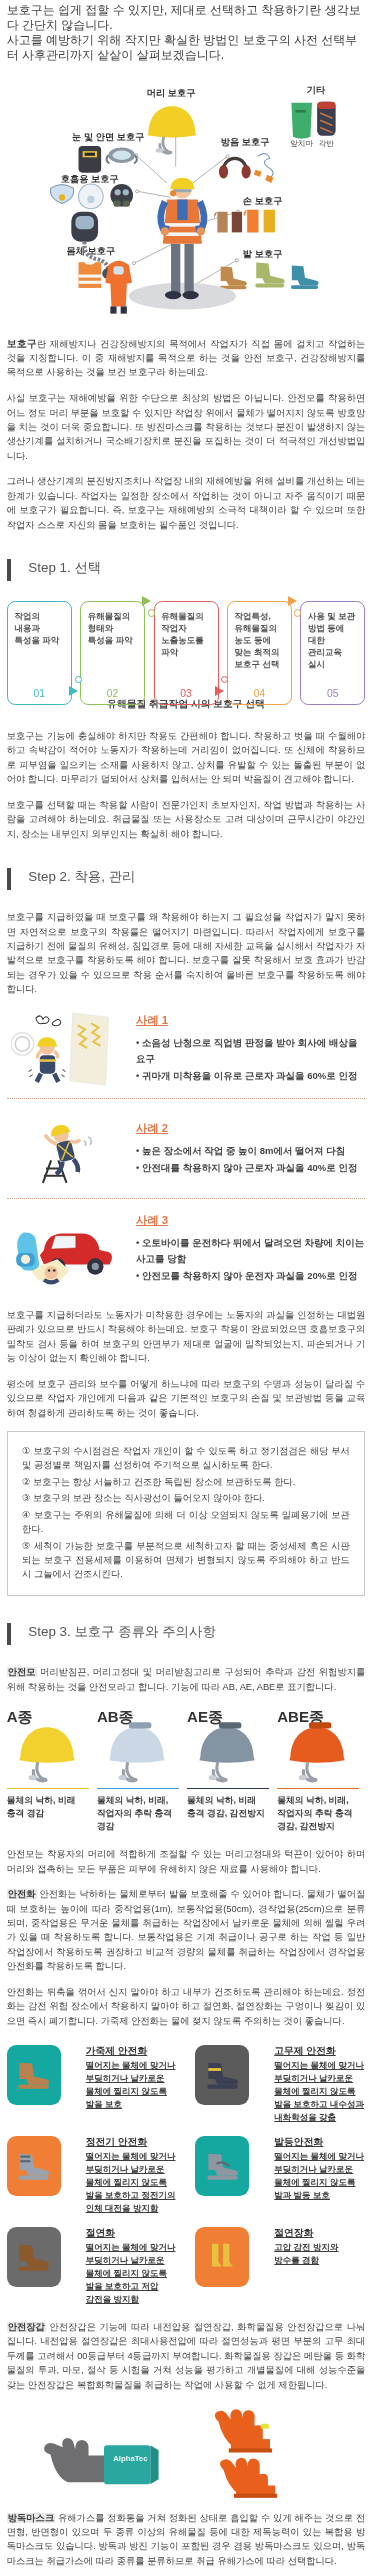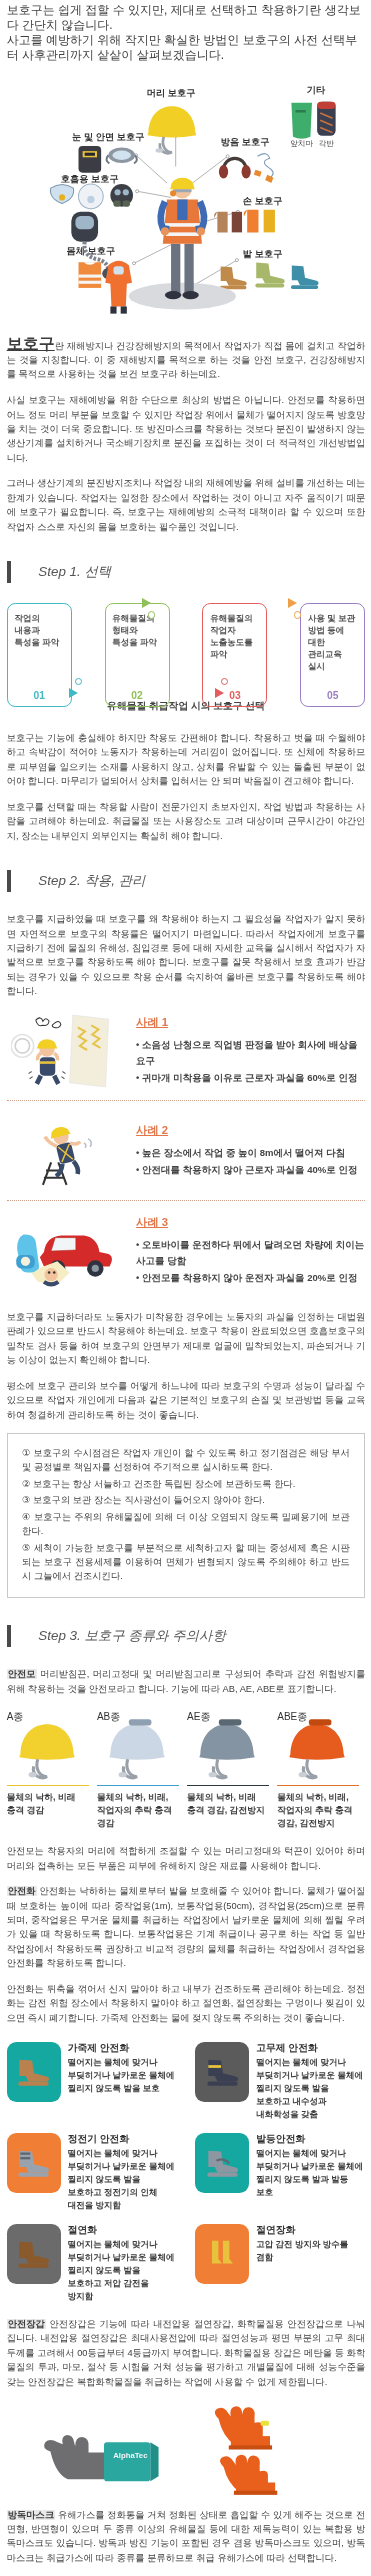--- a/index.html
+++ b/index.html
@@ -1,53 +1,53 @@
 <!DOCTYPE html>
 <html style="font-size:8.2px"><head>
 <meta charset="utf-8">
 <style>
   html,body{margin:0;padding:0;background:#fff;}
   body{font-family:"Liberation Sans","DejaVu Sans",sans-serif;color:#3d3d3d;}
   .page{width:372px;height:3714px;overflow:hidden;background:#fff;position:relative;}
   .content{padding:3.1px 6.7px 0 6.7px;}
   p.body{font-size:9.3px;line-height:14.4px;margin:0 0 11.3px 0;word-break:break-all;text-align:justify;}
   .intro-line{font-size:12px;line-height:15px;word-break:break-all;}
-  .lead-term{font-weight:bold;text-decoration:underline;font-size:16px;}
+  .lead-term{font-weight:bold;font-size:10px;}
   .hl{background:#e9e9e9;font-weight:bold;padding:0 1px;}
-  .step-head{display:flex;align-items:center;gap:27px;margin:27px 0 20.6px 0;font-style:italic;}
+  .step-head{display:flex;gap:17px;margin:27px 0 20.6px 0;}
   .step-head .bar{width:4.6px;height:21.6px;background:#4a4a4a;}
   .step-head .txt{font-size:13.4px;color:#555;}
   
   .flow{display:flex;justify-content:space-between;position:relative;margin:20.6px 0 3.1px 0;height:91px;}
   .flow-box{width:65px;height:104px;border:1px solid;border-radius:8.2px;box-sizing:border-box;
             padding:8.2px 4.1px 4.1px 6.7px;font-size:8.5px;font-weight:bold;color:#555;line-height:12px;position:relative;word-break:keep-all;}
-  .flow-num{position:absolute;bottom:4.1px;left:0;right:0;text-align:center;font-size:10.3px;font-weight:bold;}
+  .flow-num{position:absolute;bottom:4.1px;left:0;right:0;text-align:center;font-size:10.3px;font-weight:normal;}
   .arr{position:absolute;width:0;height:0;border-top:5.7px solid transparent;border-bottom:5.7px solid transparent;}
   .dot{position:absolute;width:5.2px;height:5.2px;border:1px solid;border-radius:50%;background:#fff;}
   .fig-cap{text-align:center;font-weight:bold;font-size:9.8px;color:#444;margin:6.2px 0 17.5px 0;}
   
   .case{display:flex;align-items:center;gap:13.4px;height:81px;margin:9px 0;}
   .case-img{flex:0 0 116px;display:flex;justify-content:center;align-items:center;}
   .case-title{color:#e0764a;font-size:11.3px;font-weight:bold;text-decoration:underline;margin-bottom:7.2px;}
   .case ul{margin:0;padding:0;}
   .case li{list-style:none;font-size:9.5px;font-weight:bold;color:#454545;line-height:16.5px;word-break:keep-all;}
   .case li::before{content:"• ";}
   .case-div{border-top:1.5px dotted #cfa08a;margin:4.1px 0;}
   
   .rules{border:0.5px solid #c9c9c9;padding:11.3px 14.4px;margin:9.3px 0 13.4px 0;}
   .rules div{font-size:9.3px;line-height:14.4px;color:#3d3d3d;margin-bottom:2.1px;word-break:break-all;text-align:justify;}
   
   .helmets{display:flex;gap:8.2px;margin:13.4px 0 3.1px 0;}
   .hel{width:82px;}
-  .hel-head{font-weight:normal;font-size:10px;color:#333;margin-bottom:-6.2px;}
+  .hel-head{font-weight:bold;font-size:15px;color:#333;margin-bottom:-6.2px;}
   .hel-line{height:1px;margin:2.1px 0 4.1px 0;}
   .hel-desc{font-size:8.8px;font-weight:bold;line-height:13.4px;color:#3d3d3d;word-break:keep-all;}
   
   .shoe-grid{display:grid;grid-template-columns:1fr 1fr;gap:12.4px 18.5px;margin:16.5px 0 13.4px 0;}
-  .shoe{display:flex;gap:7px;}
+  .shoe{display:flex;gap:25px;text-decoration:underline;}
   .shoe-tile{width:54px;height:60px;border-radius:9.3px;flex:0 0 54px;display:flex;align-items:center;justify-content:center;}
   .shoe-name{font-weight:bold;font-size:9.8px;color:#333;margin-bottom:1px;}
   .shoe-desc{font-size:8.5px;font-weight:bold;line-height:13px;color:#3d3d3d;word-break:keep-all;}
   .fig-row{display:flex;align-items:flex-end;justify-content:center;gap:29px;margin:9.3px 0;}
   svg text{font-family:"Liberation Sans","DejaVu Sans",sans-serif;}
   .svglbl{font-size:18px;font-weight:bold;fill:#333;}
   .svglbl2{font-size:15px;fill:#444;}
   .dlabel{font-size:17px;font-weight:bold;fill:#3c3c3c;}
 </style>
 </head>
@@ -226,20 +226,24 @@
       <span>작업의 내용과 특성을 파악</span>
       <div class="flow-num" style="color:#3fb9c4">01</div>
     </div>
     <div class="flow-box" style="border-color:#8fc05a">
       <span>유해물질의 형태와 특성을 파악</span>
       <div class="flow-num" style="color:#8fc05a">02</div>
     </div>
     <div class="flow-box" style="border-color:#e45d5d">
       <span>유해물질의 작업자 노출농도를 파악</span>
       <div class="flow-num" style="color:#e45d5d">03</div>
+    </div>
+    <div class="flow-box" style="border-color:#f0a04a">
+      <span>작업특성, 유해물질의 농도 등에 맞는 최적의 보호구 선택</span>
+      <div class="flow-num" style="color:#f0a04a">04</div>
     </div>
     <div class="flow-box" style="border-color:#9b7ec2">
       <span>사용 및 보관 방법 등에 대한 관리교육 실시</span>
       <div class="flow-num" style="color:#9b7ec2">05</div>
     </div>
     <div class="arr" style="left:62px;bottom:-4.1px;border-left:9.3px solid #3fb9c4"></div>
     <div class="dot" style="left:68px;bottom:9.3px;border-color:#3fb9c4"></div>
     <div class="arr" style="left:135px;top:-5.2px;border-left:9.3px solid #8fc05a"></div>
     <div class="dot" style="left:141px;top:8.2px;border-color:#8fc05a"></div>
     <div class="arr" style="left:208px;bottom:-4.1px;border-left:9.3px solid #e45d5d"></div>

